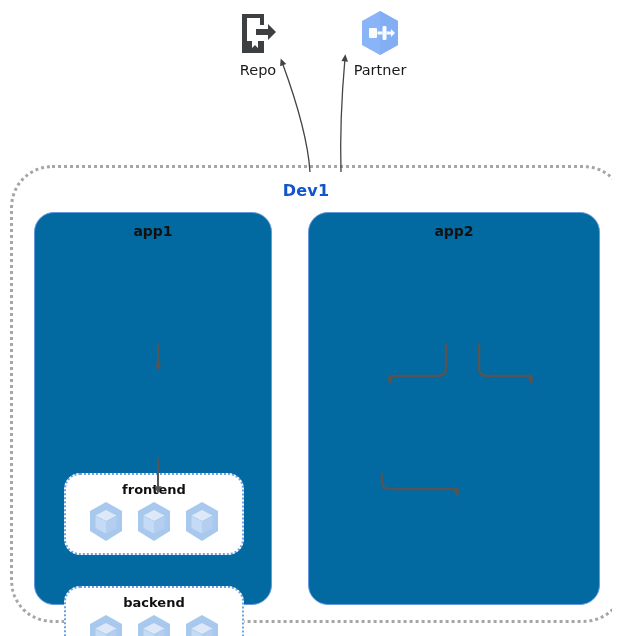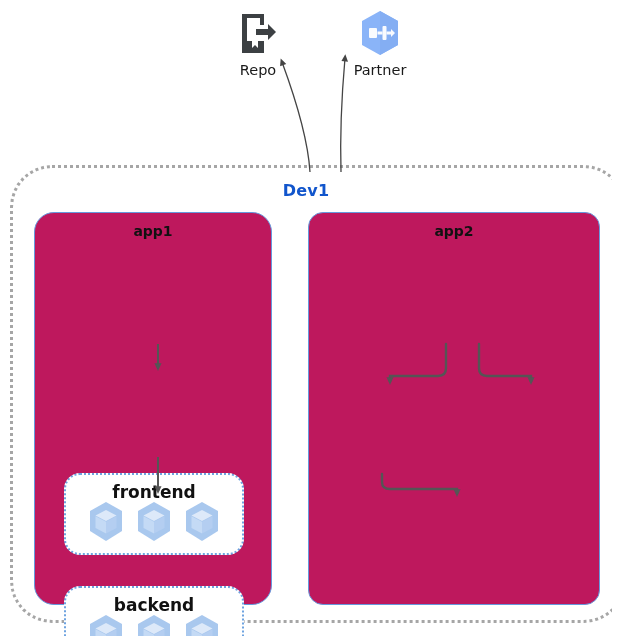--- a/index.html
+++ b/index.html
@@ -55,21 +55,21 @@
     color: #1155cc;
     letter-spacing: .2px;
   }
 
   
   .app-box {
     position: absolute;
     border: 1.6px solid #6699dd;
     border-radius: 20px;
     box-sizing: border-box;
-    background: #be185d;
+    background: #0369a1;
   }
   .app-title {
     position: absolute;
     top: 10px;
     width: 100%;
     text-align: center;
     font-size: 14px;
     font-weight: bold;
     color: #111111;
   }
@@ -80,21 +80,21 @@
     border: 2.2px dotted #6ea3e0;
     border-radius: 16px;
     box-sizing: border-box;
     background: #ffffff;
   }
   .svc-title {
     position: absolute;
     top: 7px;
     width: 100%;
     text-align: center;
-    font-size: 17px;
+    font-size: 13px;
     font-weight: bold;
     color: #111111;
   }
   .pod-row {
     position: absolute;
     left: 0;
     right: 0;
     bottom: 10px;
     display: flex;
     justify-content: center;
@@ -188,21 +188,21 @@
             <use href="#podsym"></use>
           </svg>
         <svg class="pod" viewBox="0 0 38 42">
             <use href="#podsym"></use>
           </svg>
       </div>
     </div>
 
   </div>
 
-  <div class="app-box" style="left:308px; top:212px; width:292px; height:393px;border-radius:15px;">
+  <div class="app-box" style="left:308px; top:212px; width:292px; height:393px;">
     <div class="app-title">app2</div>
 
     <div class="svc-box" style="left:323px; top:388px; width:120px; height:84px;">
       <div class="svc-title">svc2</div>
       <div class="pod-row">
         
         
       </div>
     </div>
 

